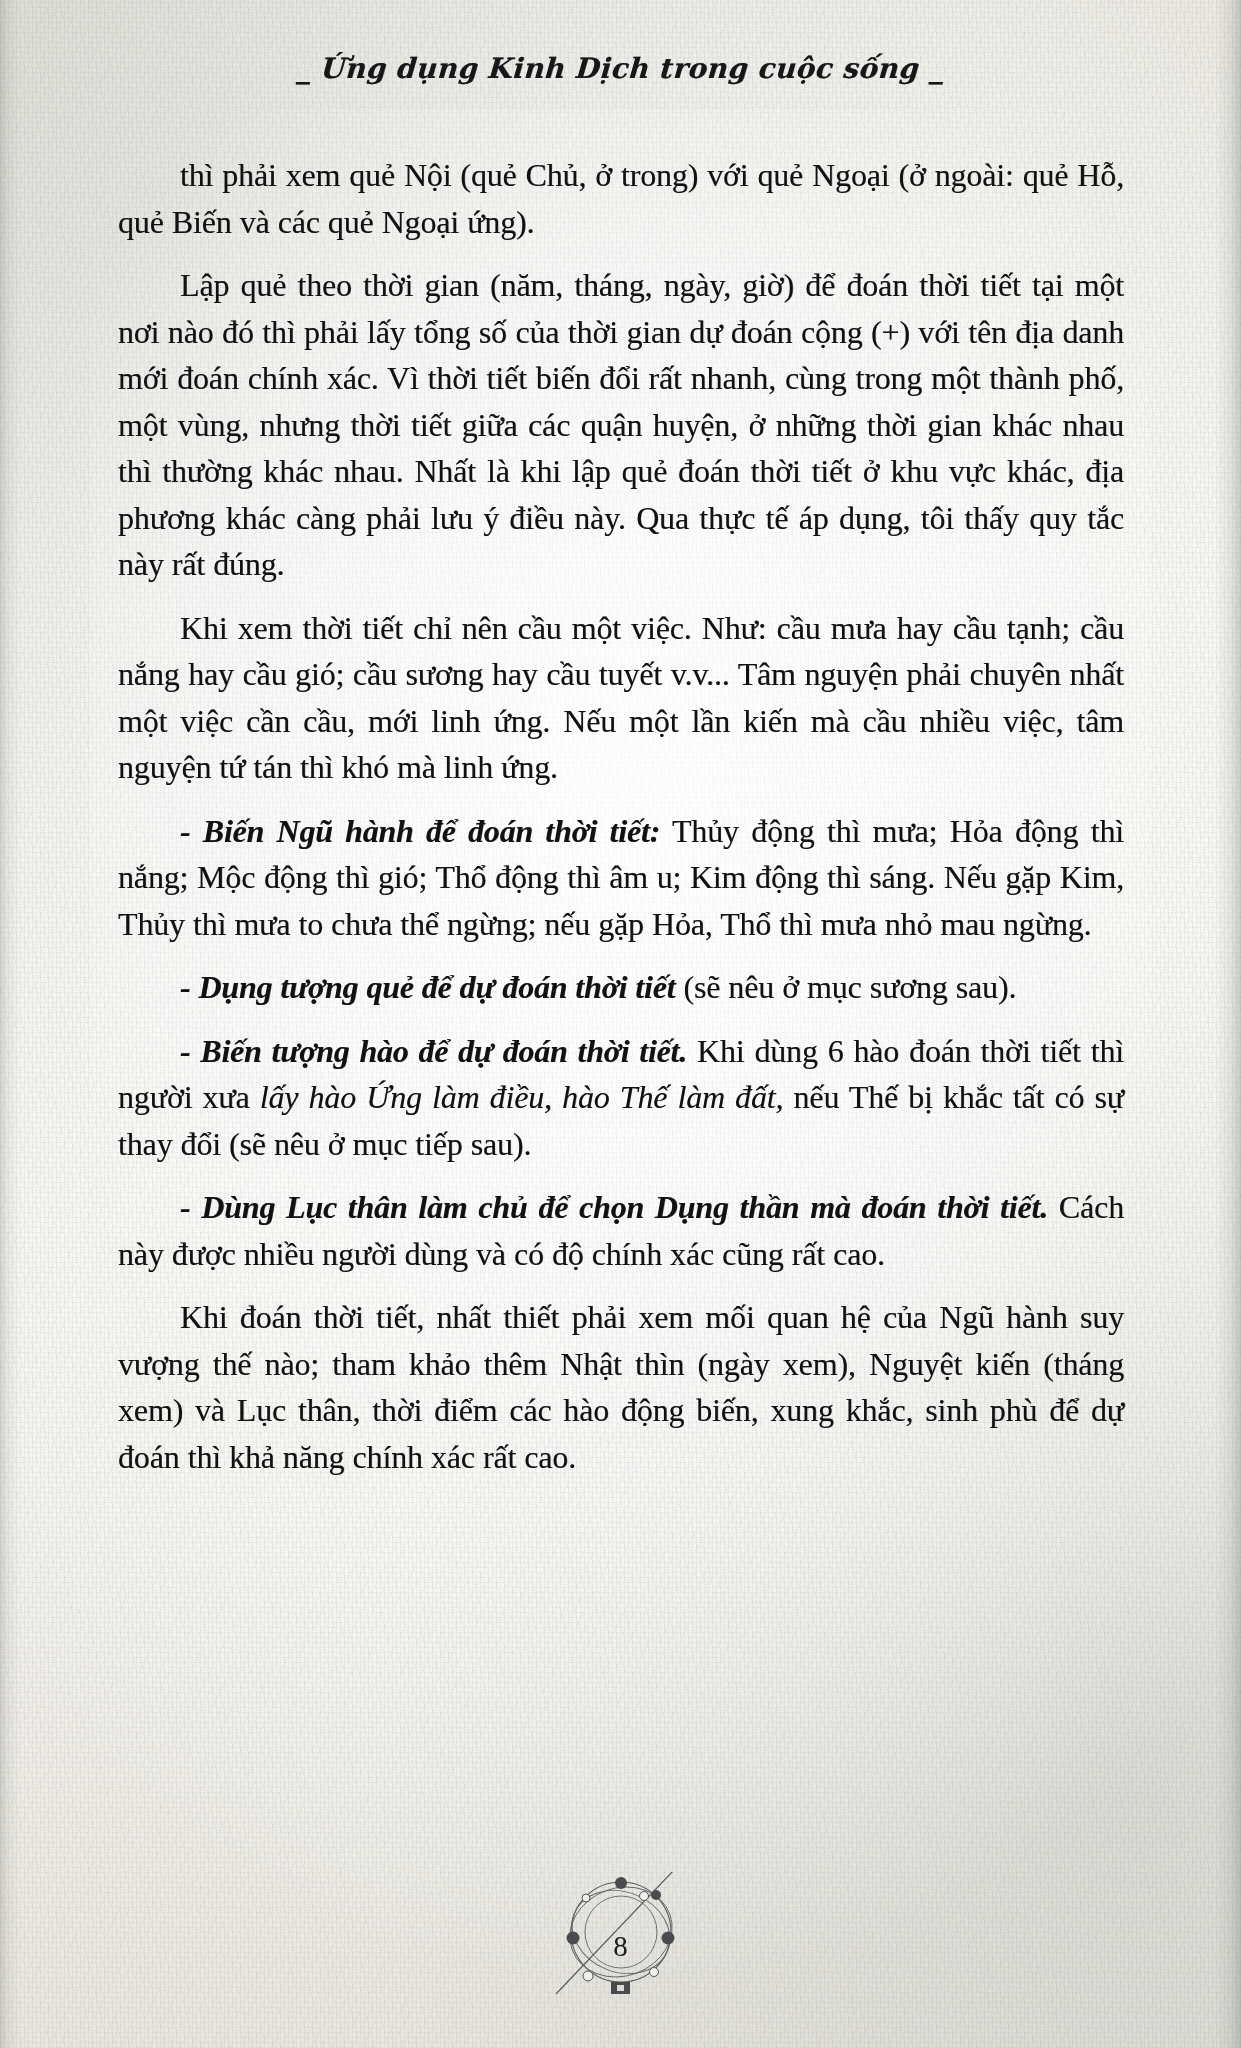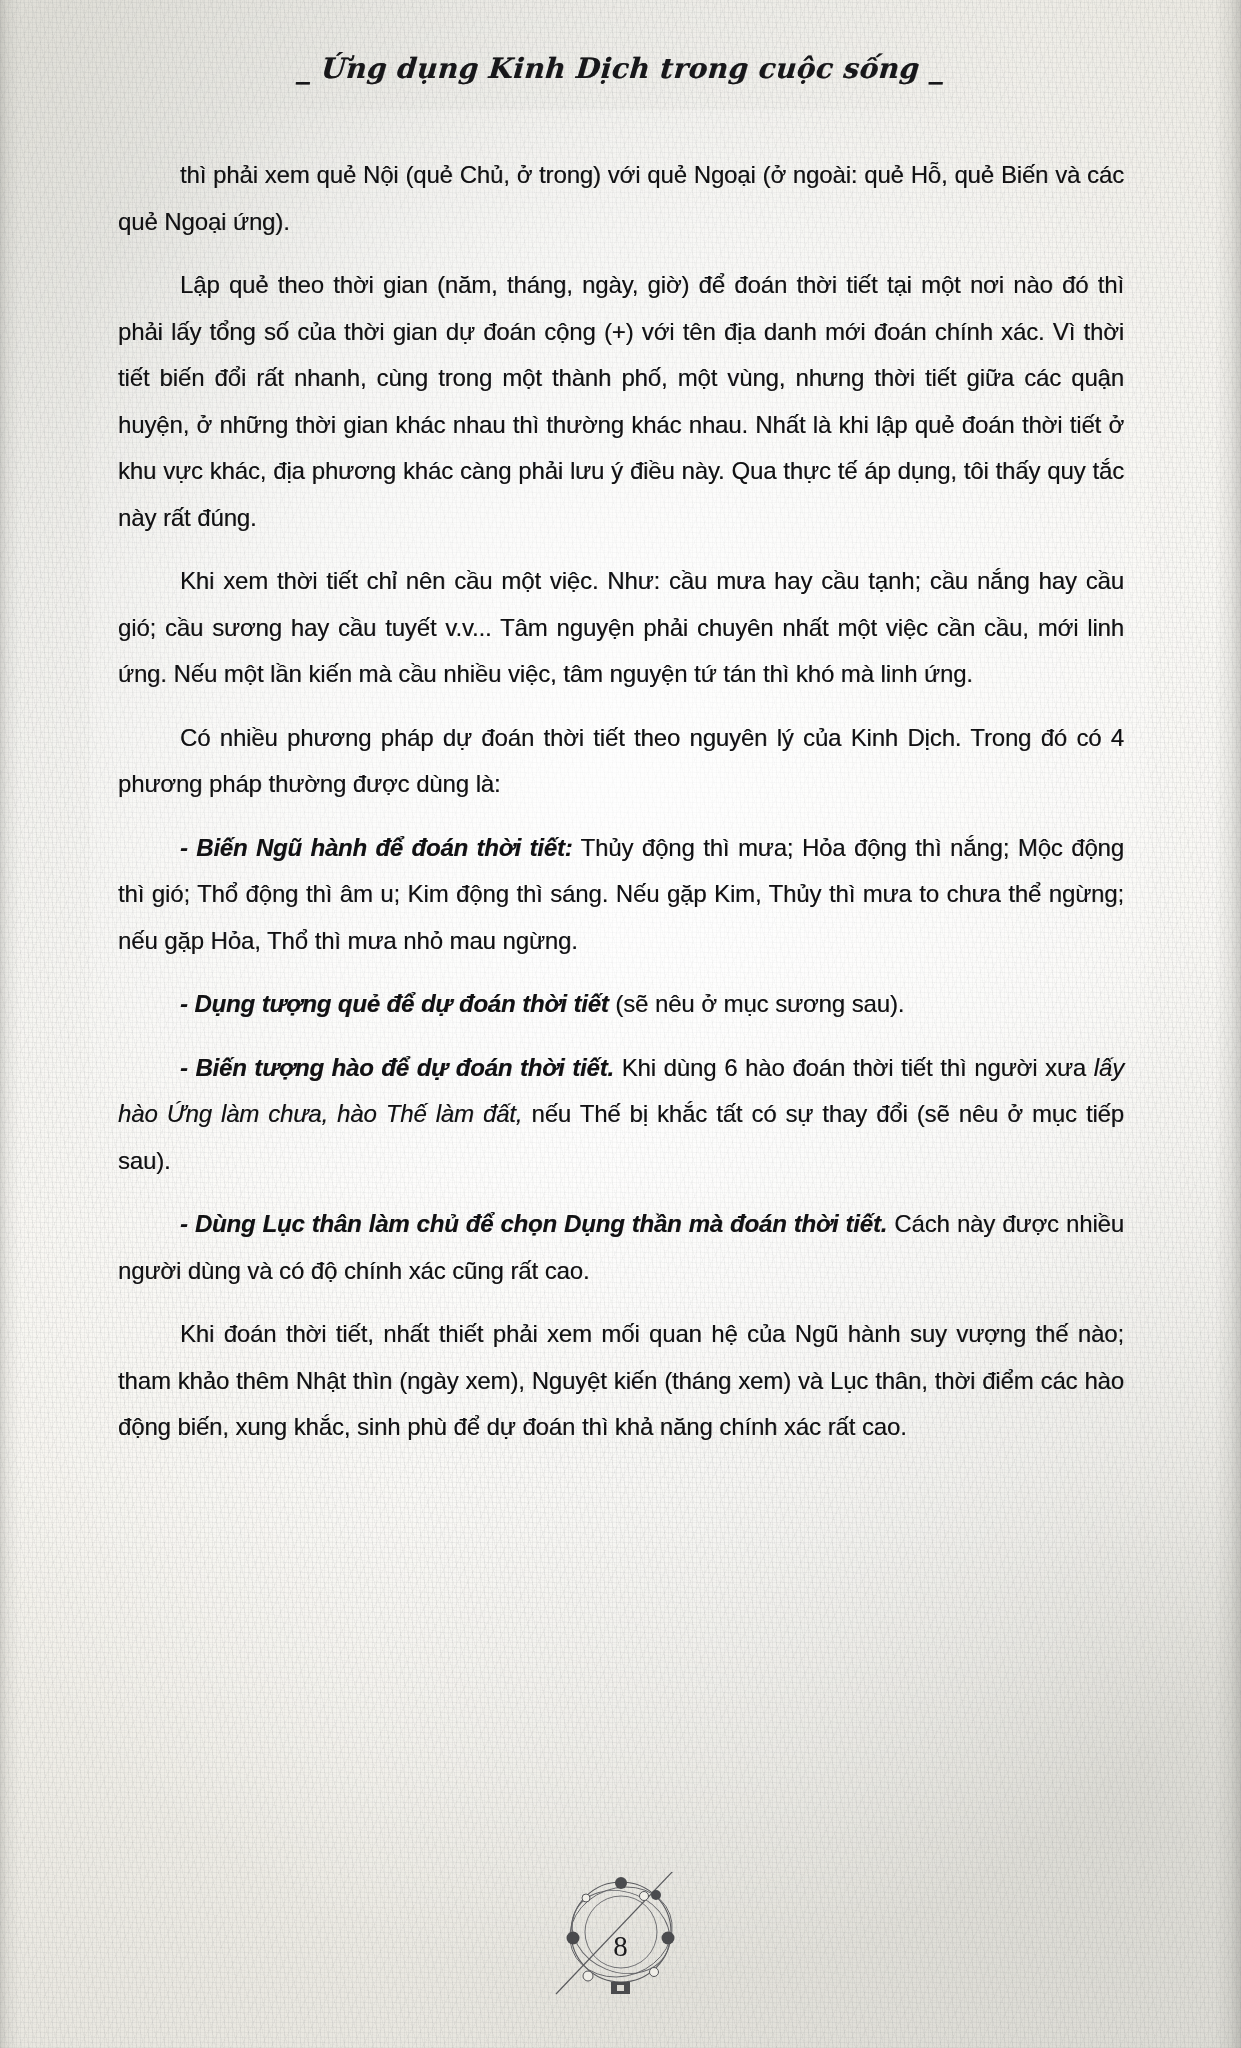--- a/index.html
+++ b/index.html
@@ -119,22 +119,22 @@
   
   .textblock {
     position: absolute;
     top: 152px;
     left: 118px;
     width: 1006px;
   }
 
   p.para {
     margin: 0 0 17px 0;
-    font-family: Liberation Sans, sans-serif;
-    font-size: 24px;
+    font-family: Liberation Serif, serif;
+    font-size: 32px;
     line-height: 46.5px;
     color: #111113;
     text-align: justify;
     text-indent: 62px;
     letter-spacing: -0.15px;
     word-spacing: 0.2px;
     text-shadow: 0.35px 0.25px 0 rgba(25,25,28,0.5);
   }
 
   p.para.bullet {
@@ -230,34 +230,31 @@
       </p>
 
       <p class="para">
         <span>Lập quẻ theo thời gian (năm, tháng, ngày, giờ) để đoán thời tiết tại một nơi nào đó thì phải lấy tổng số của thời gian dự đoán cộng (+) với tên địa danh mới đoán chính xác. Vì thời tiết biến đổi rất nhanh, cùng trong một thành phố, một vùng, nhưng thời tiết giữa các quận huyện, ở những thời gian khác nhau thì thường khác nhau. Nhất là khi lập quẻ đoán thời tiết ở khu vực khác, địa phương khác càng phải lưu ý điều này. Qua thực tế áp dụng, tôi thấy quy tắc này rất đúng.</span>
       </p>
 
       <p class="para">
         <span>Khi xem thời tiết chỉ nên cầu một việc. Như: cầu mưa hay cầu tạnh; cầu nắng hay cầu gió; cầu sương hay cầu tuyết v.v... Tâm nguyện phải chuyên nhất một việc cần cầu, mới linh ứng. Nếu một lần kiến mà cầu nhiều việc, tâm nguyện tứ tán thì khó mà linh ứng.</span>
       </p>
 
-      <p class="para">
-        <span>Có nhiều phương pháp dự đoán thời tiết theo nguyên lý của Kinh Dịch. Trong đó có 4 phương pháp thường được dùng là:</span>
-      </p>
 
       <p class="para bullet">
         <span class="it">- Biến Ngũ hành để đoán thời tiết:</span><span> Thủy động thì mưa; Hỏa động thì nắng; Mộc động thì gió; Thổ động thì âm u; Kim động thì sáng. Nếu gặp Kim, Thủy thì mưa to chưa thể ngừng; nếu gặp Hỏa, Thổ thì mưa nhỏ mau ngừng.</span>
       </p>
 
       <p class="para bullet">
         <span class="it">- Dụng tượng quẻ để dự đoán thời tiết</span><span> (sẽ nêu ở mục sương sau).</span>
       </p>
 
       <p class="para bullet">
-        <span class="it">- Biến tượng hào để dự đoán thời tiết.</span><span> Khi dùng 6 hào đoán thời tiết thì người xưa </span><span class="it-plain">lấy hào Ứng làm chưa, hào Thế làm đất,</span><span> nếu Thế bị khắc tất có sự thay đổi (sẽ nêu ở mục tiếp sau).</span>
+        <span class="it">- Biến tượng hào để dự đoán thời tiết.</span><span> Khi dùng 6 hào đoán thời tiết thì người xưa </span><span class="it-plain">lấy hào Ứng làm điều, hào Thế làm đất,</span><span> nếu Thế bị khắc tất có sự thay đổi (sẽ nêu ở mục tiếp sau).</span>
       </p>
 
       <p class="para bullet">
         <span class="it">- Dùng Lục thân làm chủ để chọn Dụng thần mà đoán thời tiết.</span><span> Cách này được nhiều người dùng và có độ chính xác cũng rất cao.</span>
       </p>
 
       <p class="para">
         <span>Khi đoán thời tiết, nhất thiết phải xem mối quan hệ của Ngũ hành suy vượng thế nào; tham khảo thêm Nhật thìn (ngày xem), Nguyệt kiến (tháng xem) và Lục thân, thời điểm các hào động biến, xung khắc, sinh phù để dự đoán thì khả năng chính xác rất cao.</span>
       </p>
 

